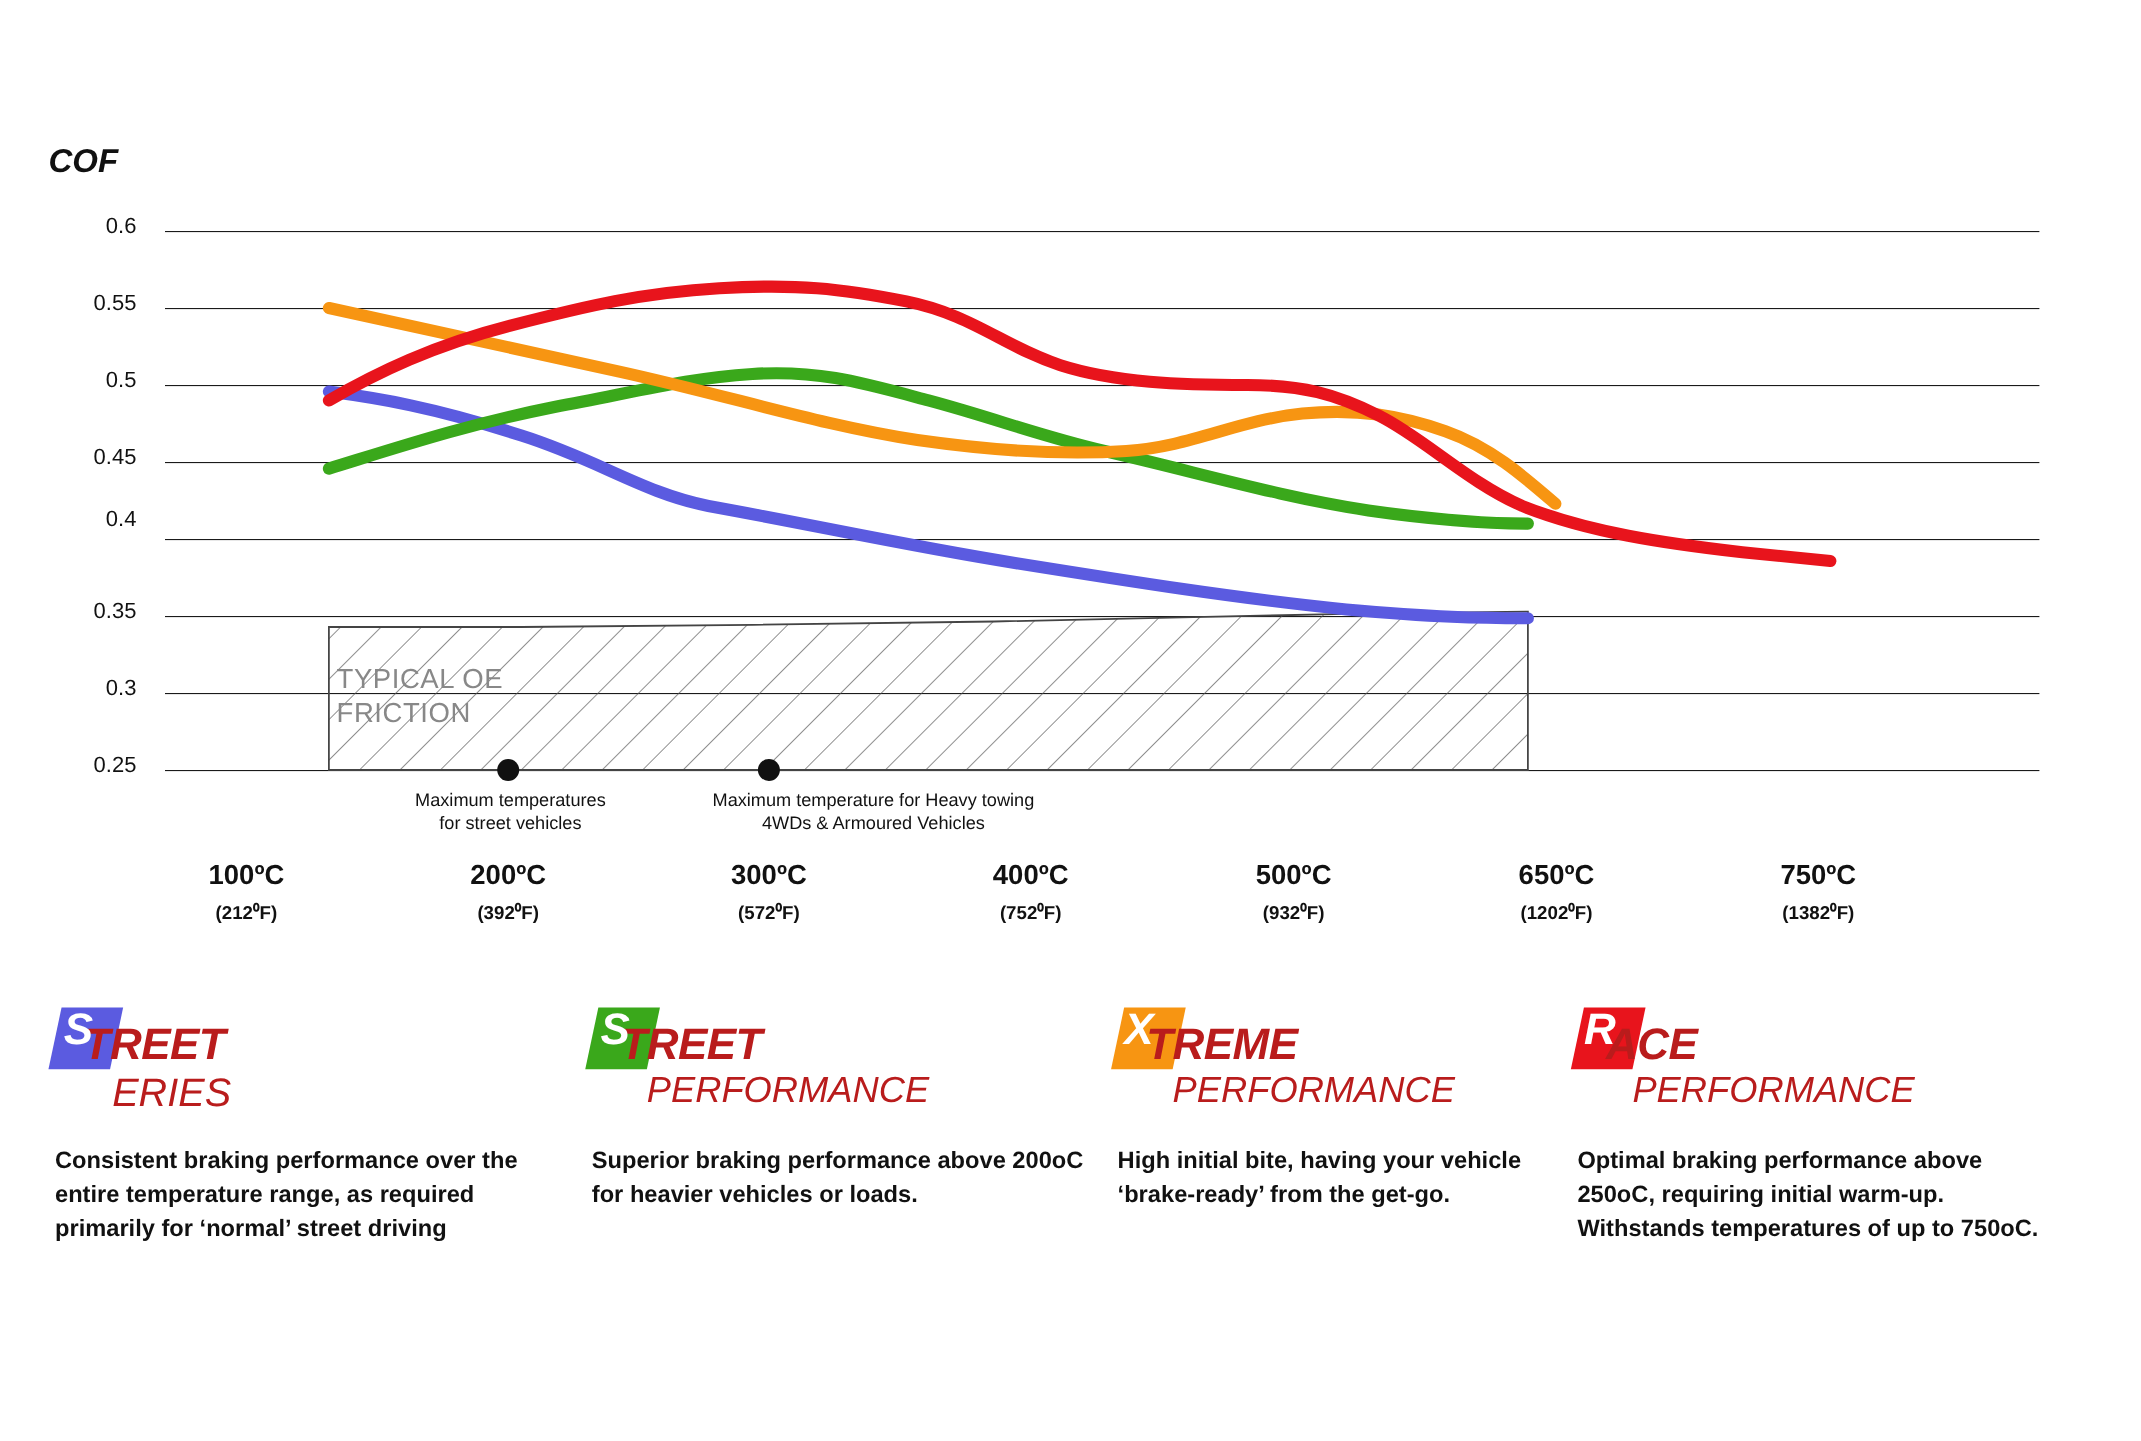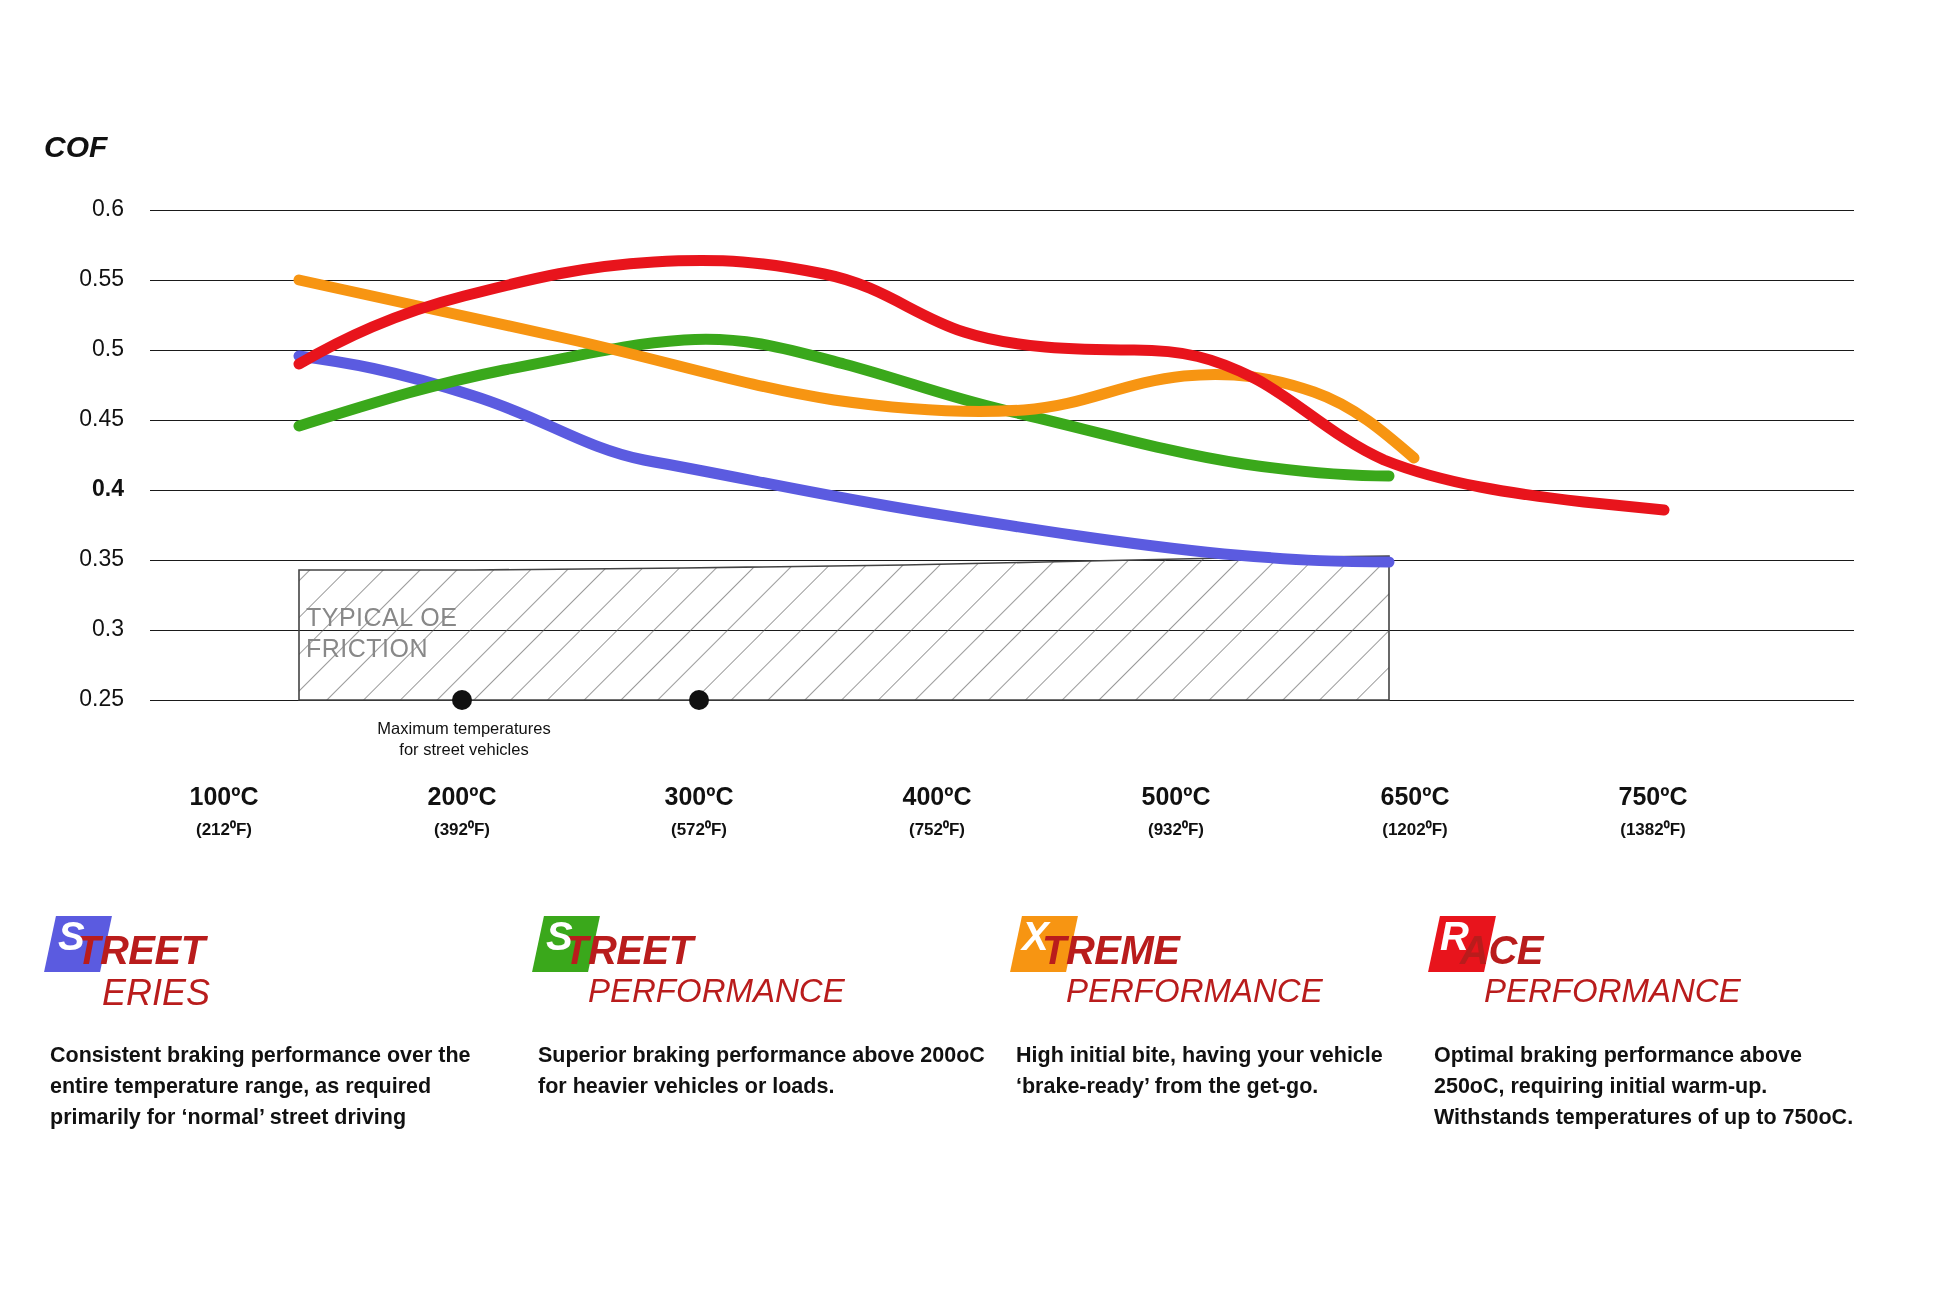--- a/index.html
+++ b/index.html
@@ -19,21 +19,21 @@
     position:absolute;left:44px;top:130px;
     font-size:30px;font-weight:bold;font-style:italic;color:#111;
   }
 
   
   .chart{
     position:absolute;left:44px;top:210px;width:1810px;height:560px;
   }
   .ylabel{
     position:absolute;text-align:right;width:70px;
-    font-size:23px;color:#111;font-weight:normal;
+    font-size:20px;color:#111;font-weight:normal;
   }
   .gridline{
     position:absolute;left:106px;height:0;border-top:1.5px solid #1a1a1a;
   }
   svg.lines{position:absolute;left:0;top:0;}
 
   .oe-text{
     position:absolute;font-size:25px;color:#888;letter-spacing:0.5px;line-height:1.25;
   }
 
@@ -78,21 +78,21 @@
 <div class="page">
 
   <div class="cof">COF</div>
 
   <div class="chart">
 
     <div class="ylabel" style="left:10px;top:-15px;">0.6</div>
     <div class="ylabel" style="left:10px;top:55px;">0.55</div>
     <div class="ylabel" style="left:10px;top:125px;">0.5</div>
     <div class="ylabel" style="left:10px;top:195px;">0.45</div>
-    <div class="ylabel" style="left:10px;top:265px;font-weight:bold;">0.4</div>
+    <div class="ylabel" style="left:10px;top:251px;">0.4</div>
     <div class="ylabel" style="left:10px;top:335px;">0.35</div>
     <div class="ylabel" style="left:10px;top:405px;">0.3</div>
     <div class="ylabel" style="left:10px;top:475px;">0.25</div>
 
     <div class="gridline" style="top:0px;width:1704px;"></div>
     <div class="gridline" style="top:70px;width:1704px;"></div>
     <div class="gridline" style="top:140px;width:1704px;"></div>
     <div class="gridline" style="top:210px;width:1704px;"></div>
     <div class="gridline" style="top:280px;width:1704px;"></div>
     <div class="gridline" style="top:350px;width:1704px;"></div>
@@ -132,20 +132,24 @@
       <div>FRICTION</div>
     </div>
 
     <div class="dot" style="left:408px;top:480px;"></div>
     <div class="dot" style="left:645px;top:480px;"></div>
 
     <div class="marker-cap" style="left:275px;top:508px;width:290px;">
       <div>Maximum temperatures</div>
       <b>for street vehicles</b>
     </div>
+    <div class="marker-cap" style="left:530px;top:508px;width:440px;">
+      <div>Maximum temperature for Heavy towing</div>
+      <b>4WDs &amp; Armoured Vehicles</b>
+    </div>
 
     <div class="xaxis">
       <div class="xtick" style="left:90px;top:572px;">
         <div class="t1">100ºC</div>
         <div class="t2">(212⁰F)</div>
       </div>
       <div class="xtick" style="left:328px;top:572px;">
         <div class="t1">200ºC</div>
         <div class="t2">(392⁰F)</div>
       </div>

